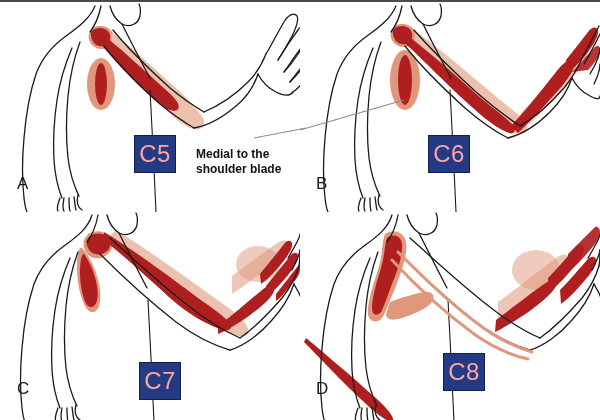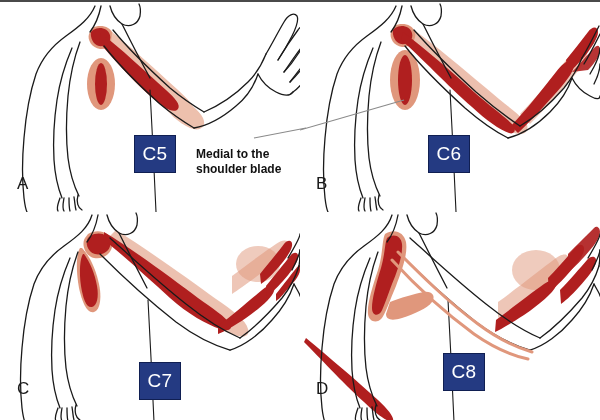--- a/index.html
+++ b/index.html
@@ -35,23 +35,23 @@
   #letter-b { left: 316px; top: 172px; }
   #letter-c { left: 17px; top: 377px; }
   #letter-d { left: 316px; top: 377px; }
 
   .level-tag {
     position: absolute;
     width: 40px;
     height: 36px;
     background: #243a82;
     border: 1px solid #101f52;
-    color: #ffffff;
+    color: #fca5a5;
     font-family: "Liberation Sans", sans-serif;
-    font-size: 19px;
+    font-size: 24px;
     display: flex;
     align-items: center;
     justify-content: center;
     letter-spacing: 0.3px;
   }
   #tag-c5 { left: 134px; top: 133px; }
   #tag-c6 { left: 428px; top: 133px; }
   #tag-c7 { left: 139px; top: 360px; }
   #tag-c8 { left: 443px; top: 351px; }
 

